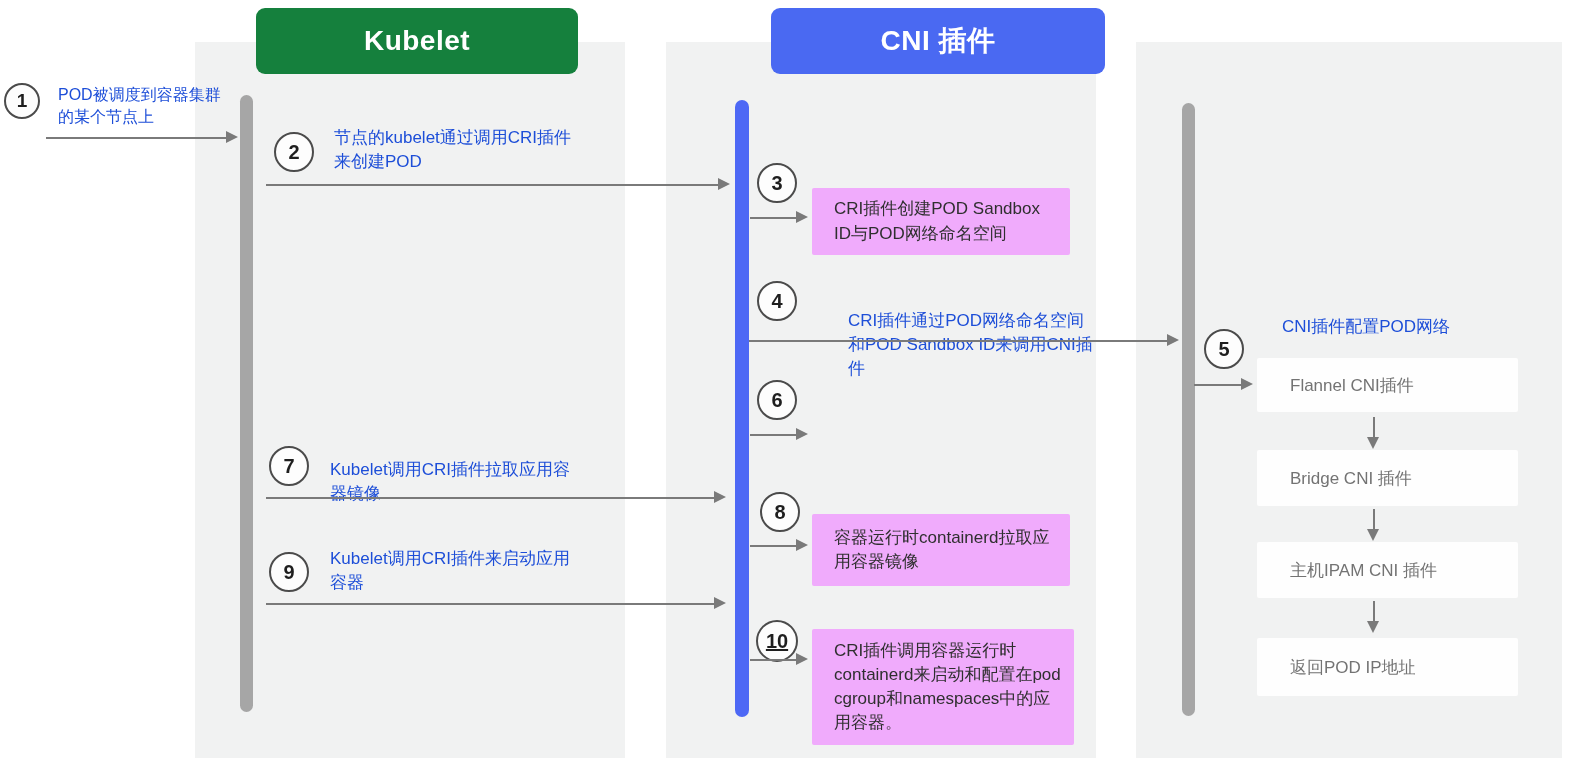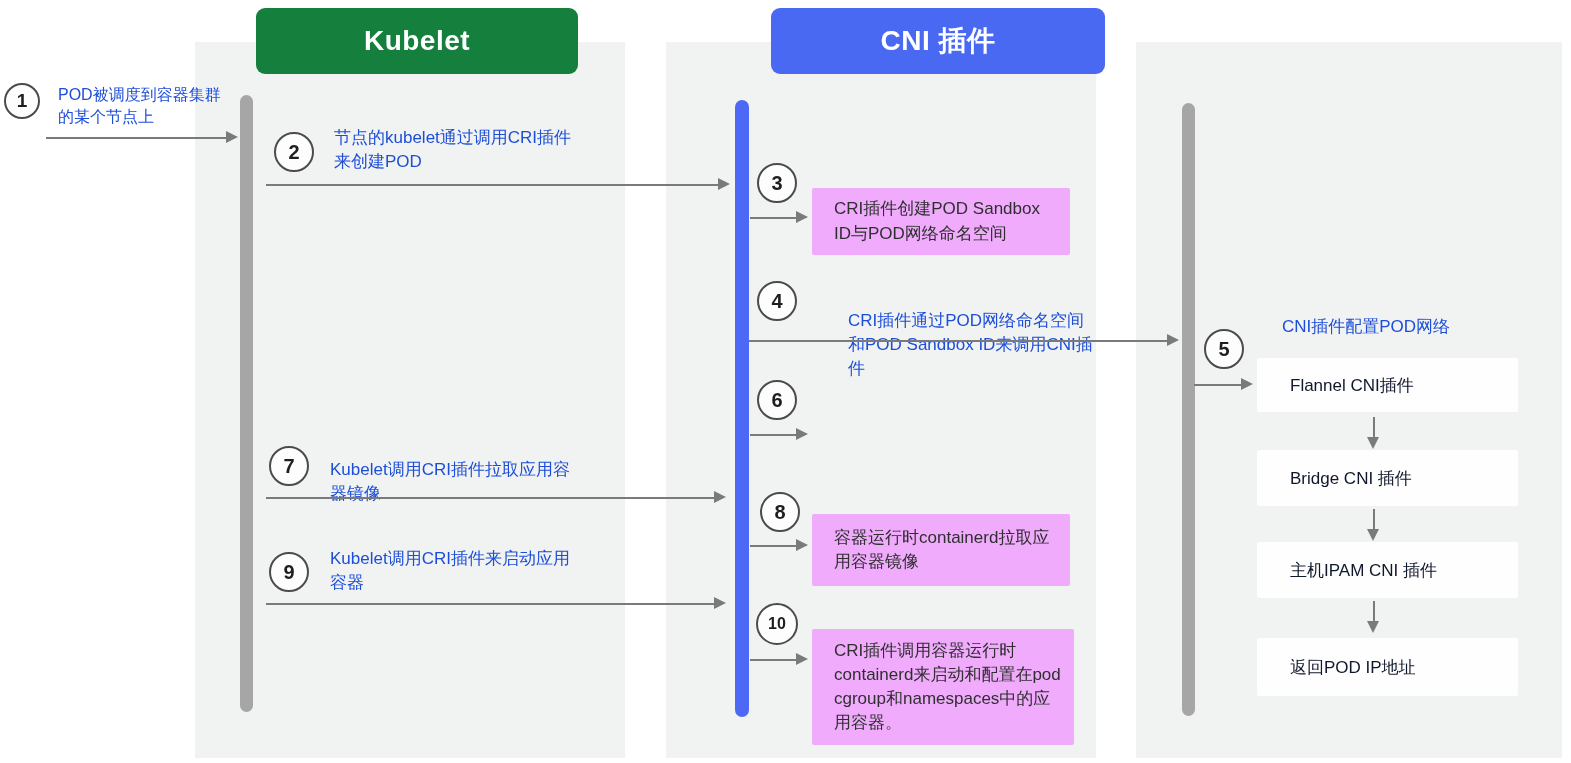--- a/index.html
+++ b/index.html
@@ -8,21 +8,21 @@
   .colbg{position:absolute;top:42px;height:716px;background:#f1f2f2;}
   .header{position:absolute;top:8px;height:66px;border-radius:9px;display:flex;align-items:center;justify-content:center;color:#ffffff;font-weight:bold;font-size:28px;letter-spacing:.5px;}
   .hdr-dark{background:#15803d;}
   .hdr-blue{background:#4a69f2;}
   .lifeline{position:absolute;border-radius:7px;}
   .ll-gray{background:#a6a6a6;}
   .ll-blue{background:#4d68f5;}
   .circle{position:absolute;width:40px;height:40px;border:2px solid #4b4b4b;border-radius:50%;background:#fdfdfd;display:flex;align-items:center;justify-content:center;font-weight:bold;font-size:20px;color:#1e1e1e;box-sizing:border-box;}
   .lbl{position:absolute;font-size:17px;line-height:1.4;color:#1d4ed8;}
   .wbox{position:absolute;background:#f0abfc;border-radius:2px;display:flex;align-items:center;box-sizing:border-box;padding-left:22px;padding-right:10px;font-size:17px;line-height:1.42;color:#2f2f2f;}
-  .chainbox{position:absolute;left:1257px;width:261px;background:#fefefe;border-radius:2px;display:flex;align-items:center;box-sizing:border-box;padding-left:33px;font-size:17px;color:#0f172a;}
+  .chainbox{position:absolute;left:1257px;width:261px;background:#fefefe;border-radius:2px;display:flex;align-items:center;box-sizing:border-box;padding-left:33px;font-size:17px;color:#737373;}
   .harrow{position:absolute;height:2px;background:#7a7a7a;}
   .harrow::after{content:'';position:absolute;right:-12px;top:-6px;width:0;height:0;border-left:12px solid #7a7a7a;border-top:6px solid transparent;border-bottom:6px solid transparent;}
   .varrow{position:absolute;width:2px;background:#7a7a7a;}
   .varrow::after{content:'';position:absolute;left:-6px;bottom:-12px;width:0;height:0;border-top:12px solid #7a7a7a;border-left:6px solid transparent;border-right:6px solid transparent;}
 </style>
 </head>
 <body>
 
 <div class="canvas">
 
@@ -95,19 +95,19 @@
   </div>
   <div class="harrow" style="left:750px;top:545px;width:46px;"></div>
   <div class="wbox" style="left:812px;top:514px;width:258px;height:72px;">容器运行时containerd拉取应用容器镜像</div>
 
   <div class="circle" style="left:269px;top:552px;">
     <span>9</span>
   </div>
   <div class="lbl" style="left:330px;top:547px;width:248px;">Kubelet调用CRI插件来启动应用容器</div>
   <div class="harrow" style="left:266px;top:603px;width:448px;"></div>
 
-  <div class="circle" style="left:756px;top:603px;width:42px;height:42px;font-size:16px;">
+  <div class="circle" style="left:756px;top:620px;width:42px;height:42px;font-size:20px;text-decoration:underline;">
     <span>10</span>
   </div>
   <div class="harrow" style="left:750px;top:659px;width:46px;"></div>
   <div class="wbox" style="left:812px;top:629px;width:262px;height:116px;">CRI插件调用容器运行时containerd来启动和配置在pod cgroup和namespaces中的应用容器。</div>
 
 </div>
 
 </body></html>

